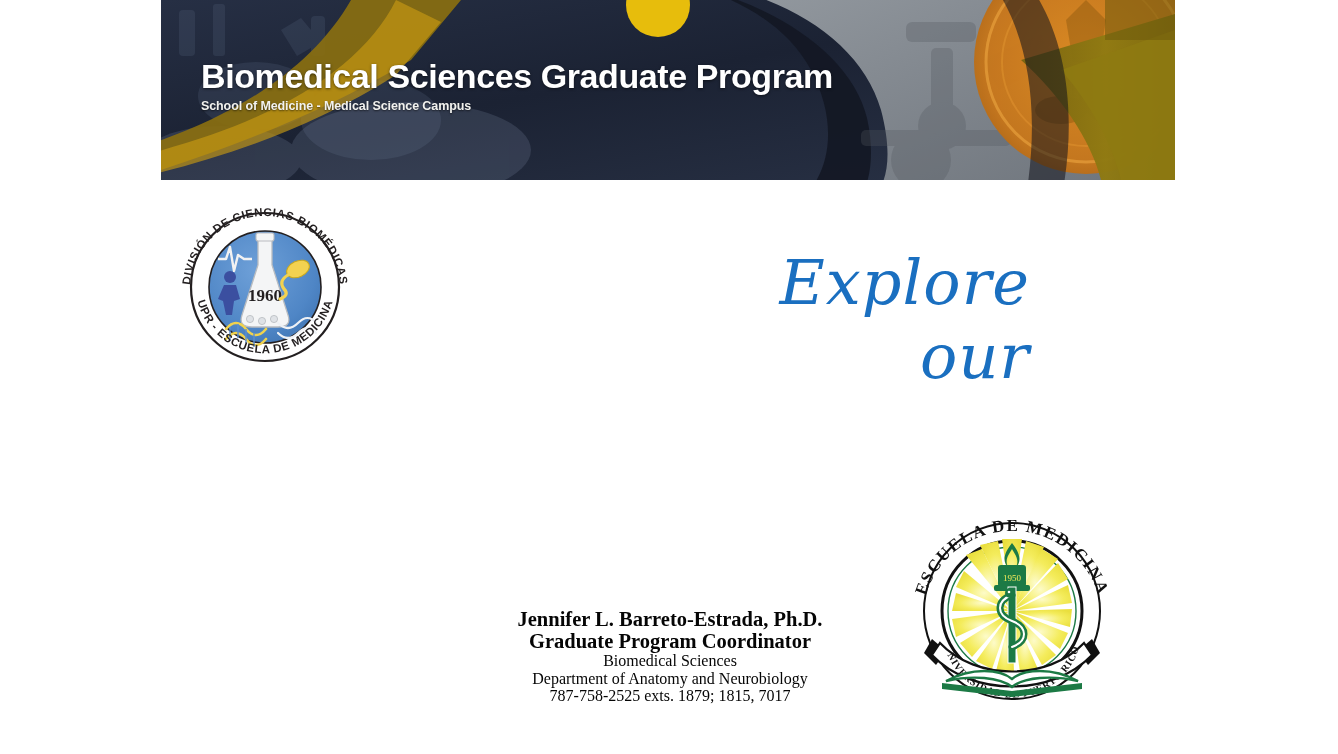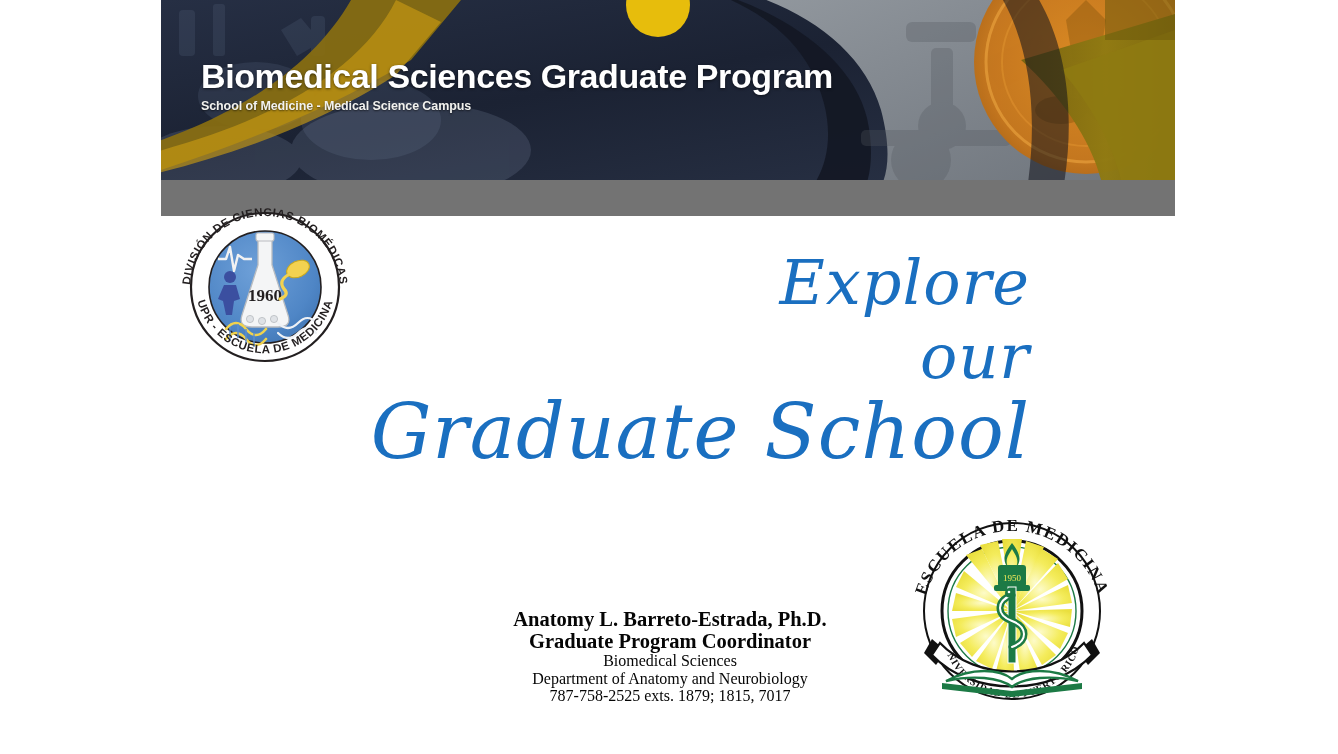--- a/index.html
+++ b/index.html
@@ -15,23 +15,23 @@
     overflow: hidden;
     font-family: "Liberation Serif", "DejaVu Serif", serif;
   }
 
   
   .banner {
     position: absolute;
     left: 161px;
     top: 0px;
     width: 1014px;
-    height: 216px;
+    height: 180px;
     overflow: hidden;
-    background: #737373;
+    background: #b91c1c;
   }
   .banner-bg {
     position: absolute;
     inset: 0;
   }
   .banner-title {
     position: absolute;
     left: 40px;
     top: 57px;
     font-family: "Liberation Sans", "DejaVu Sans", sans-serif;
@@ -286,21 +286,20 @@
     </text>
     <text fill="#231f20" font-family="Liberation Sans, sans-serif" font-size="11.5" font-weight="bold" letter-spacing="0.6">
       <textPath href="#arcBot" startOffset="50%" text-anchor="middle">UPR - ESCUELA DE MEDICINA</textPath>
     </text>
   </svg>
 </div>
 
 <div class="headline">
   <span class="ln ln1">Explore</span>
   <span class="ln ln2">our</span>
-  <span class="ln ln3">Graduate School</span>
 </div>
 
 <div class="medicine-seal">
   <svg viewBox="0 0 212 186" width="212" height="186">
     <defs>
       <path id="sealArcTop" d="M 16 106 A 90 90 0 0 1 196 106"></path>
       <path id="sealBannerArc" d="M 40 136 A 70 70 0 0 0 172 136"></path>
       <radialGradient id="rayGrad" cx="0.5" cy="0.55" r="0.6">
         <stop offset="0%" stop-color="#fdfbc9"></stop>
         <stop offset="60%" stop-color="#f4ec5c"></stop>
@@ -365,18 +364,18 @@
       <path d="M36 168 L106 176 L176 168 L176 174 L106 182 L36 174 Z" fill="#1c7a45"></path>
     </g>
 
     <text fill="#111111" font-family="Liberation Serif, serif" font-size="17" font-weight="bold" letter-spacing="1.6">
       <textPath href="#sealArcTop" startOffset="50%" text-anchor="middle">ESCUELA DE MEDICINA</textPath>
     </text>
   </svg>
 </div>
 
 <div class="contact">
-  <span class="line b">Anatomy L. Barreto-Estrada, Ph.D.</span>
+  <span class="line b">Jennifer L. Barreto-Estrada, Ph.D.</span>
   <span class="line b">Graduate Program Coordinator</span>
   <span class="line n">Biomedical Sciences</span>
   <span class="line n">Department of Anatomy and Neurobiology</span>
   <span class="line phone">787-758-2525 exts. 1879; 1815, 7017</span>
 </div>
 
 </body></html>

